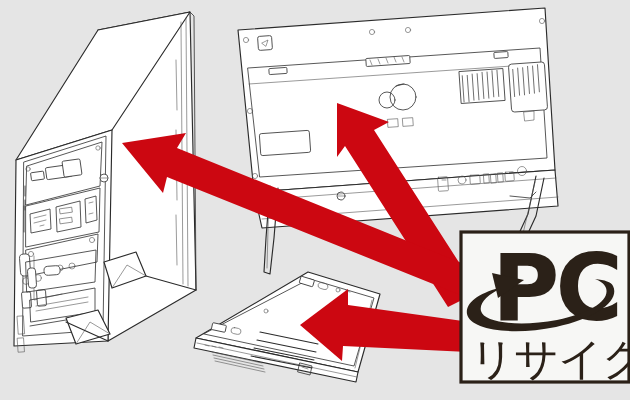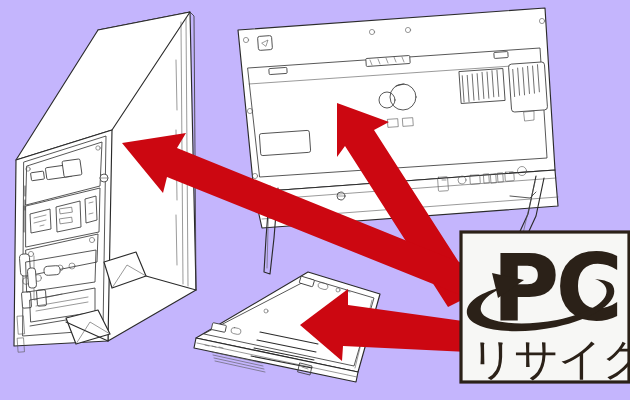--- a/index.html
+++ b/index.html
@@ -8,21 +8,21 @@
     padding: 0;
     background: #ffffff;
   }
   body {
     font-family: "Liberation Sans", sans-serif;
   }
   #stage {
     position: relative;
     width: 630px;
     height: 400px;
-    background: #c4b5fd;
+    background: #e5e5e5;
     overflow: hidden;
   }
   #stage svg {
     display: block;
     position: absolute;
     top: 0;
     left: 0;
   }
   .ln {
     fill: none;

